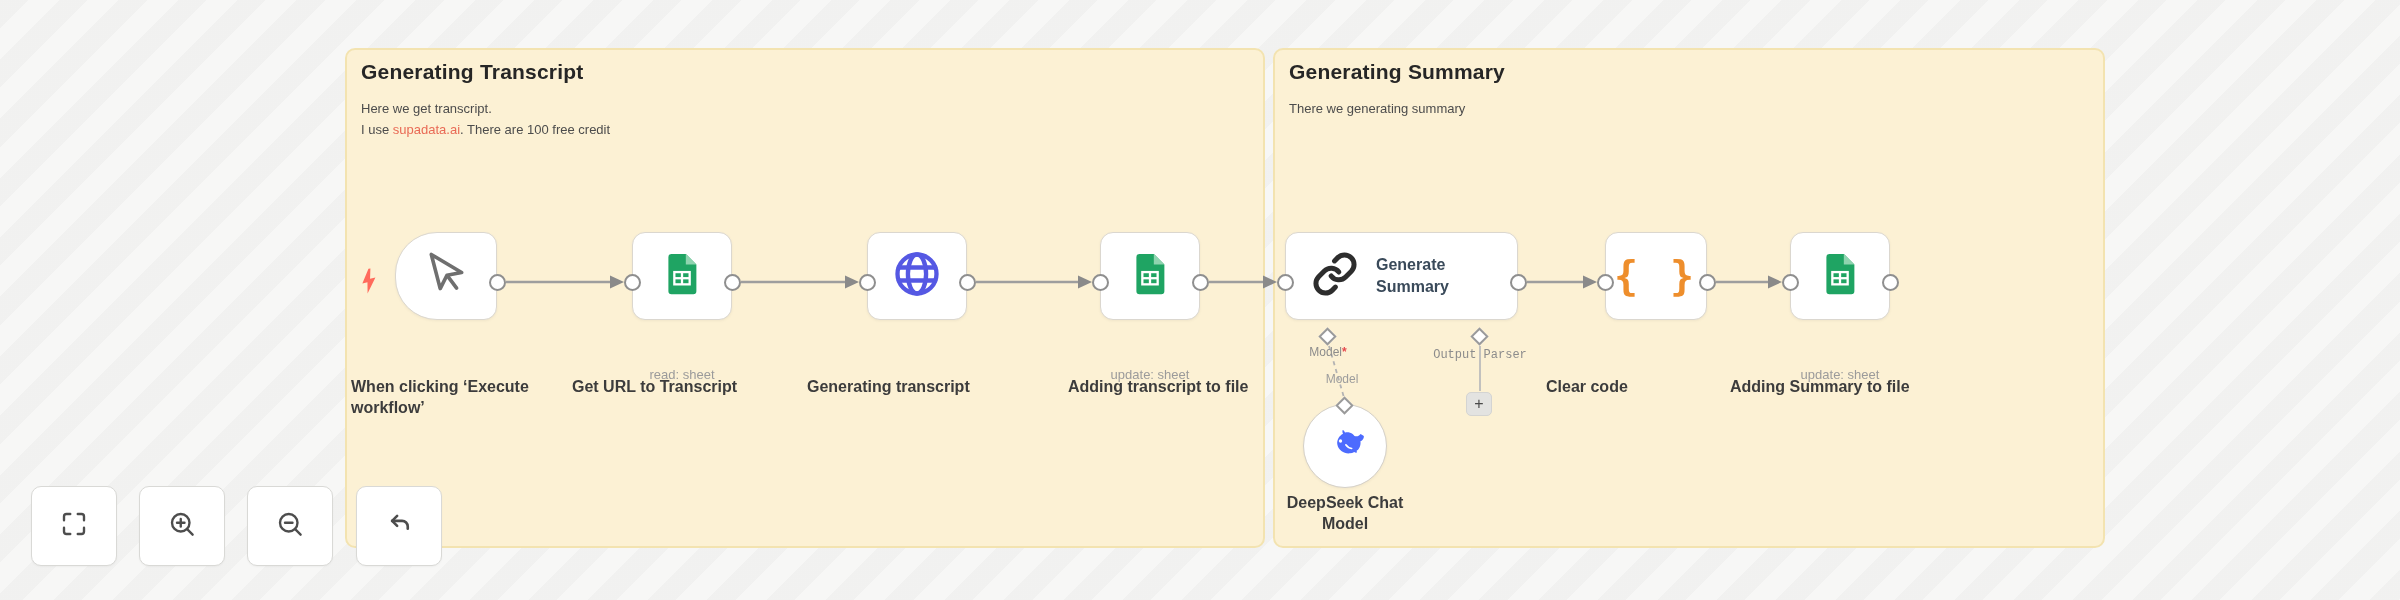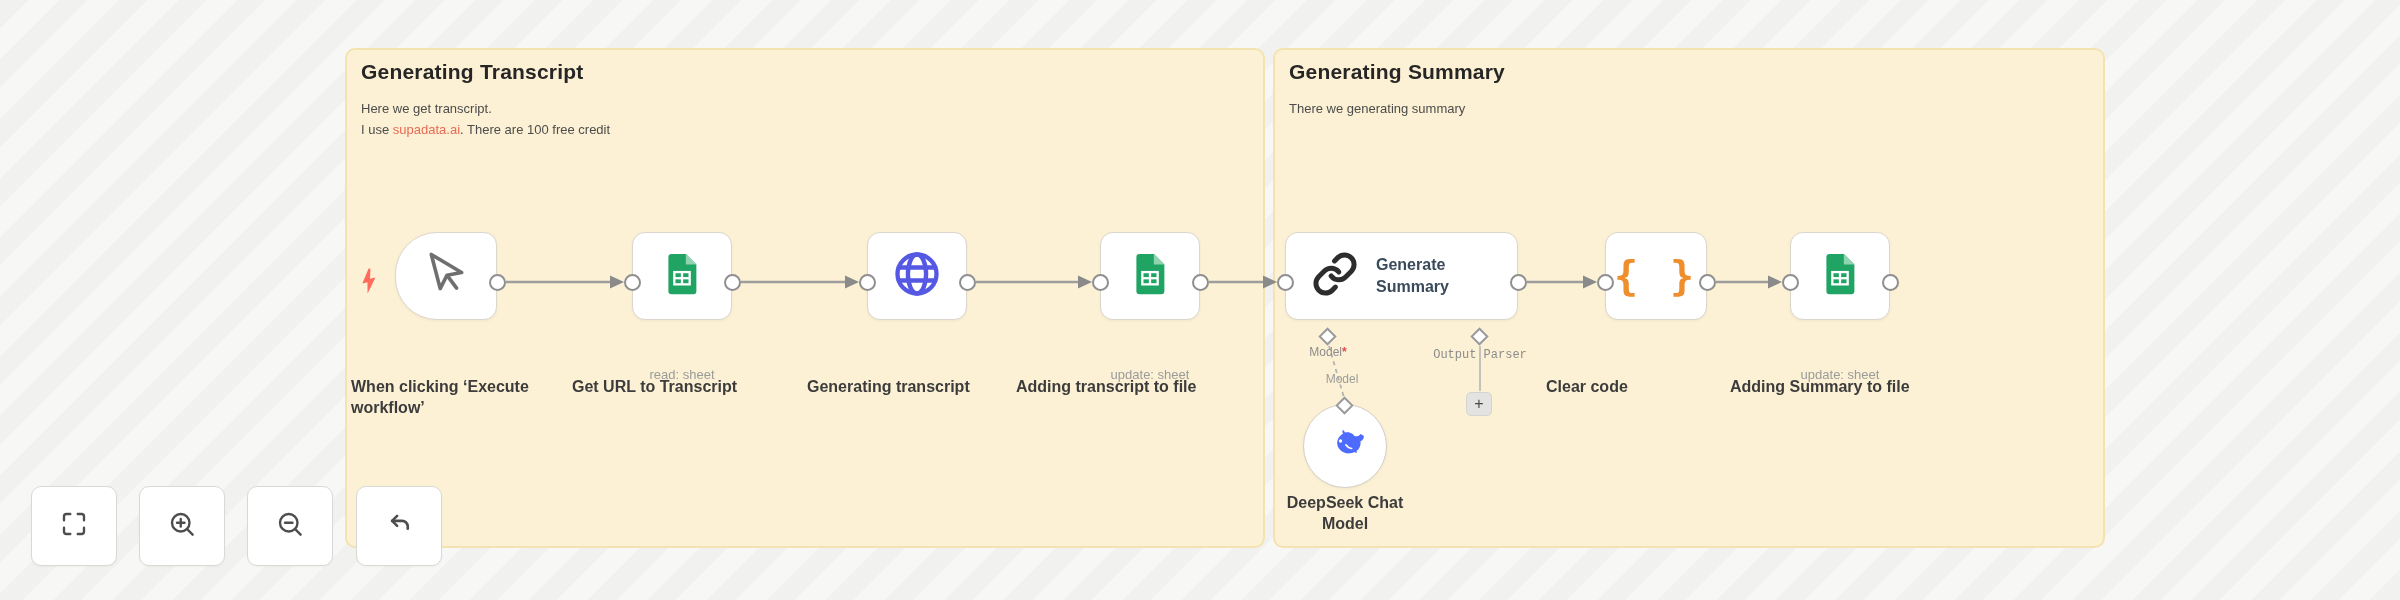--- a/index.html
+++ b/index.html
@@ -58,21 +58,21 @@
     position:absolute; top:344px; text-align:left;
     font-size:16px; font-weight:600; color:#3c3c3c; line-height:21px;margin-top:32px;
   }
   .node-sublabel {
     position:absolute; text-align:center;
     font-size:13px; font-weight:400; color:#9b9b9b;
   }
   .lbl-1 { left:351px;  width:190px; }
   .lbl-2 { left:572px;  width:220px; }
   .lbl-3 { left:807px;  width:220px; }
-  .lbl-4 { left:1016px; width:220px; }
+  .lbl-4 { left:1068px; width:220px; }
   .lbl-6 { left:1546px; width:220px; }
   .lbl-7 { left:1730px; width:220px; }
   .lbl-8 { position:absolute; left:1265px; top:492px; width:160px; text-align:center;
            font-size:16px; font-weight:600; color:#3c3c3c; line-height:21px; }
   .sub-2 { left:572px;  top:367px; width:220px; }
   .sub-4 { left:1040px; top:367px; width:220px; }
   .sub-7 { left:1730px; top:367px; width:220px; }
 
   
   .port {

